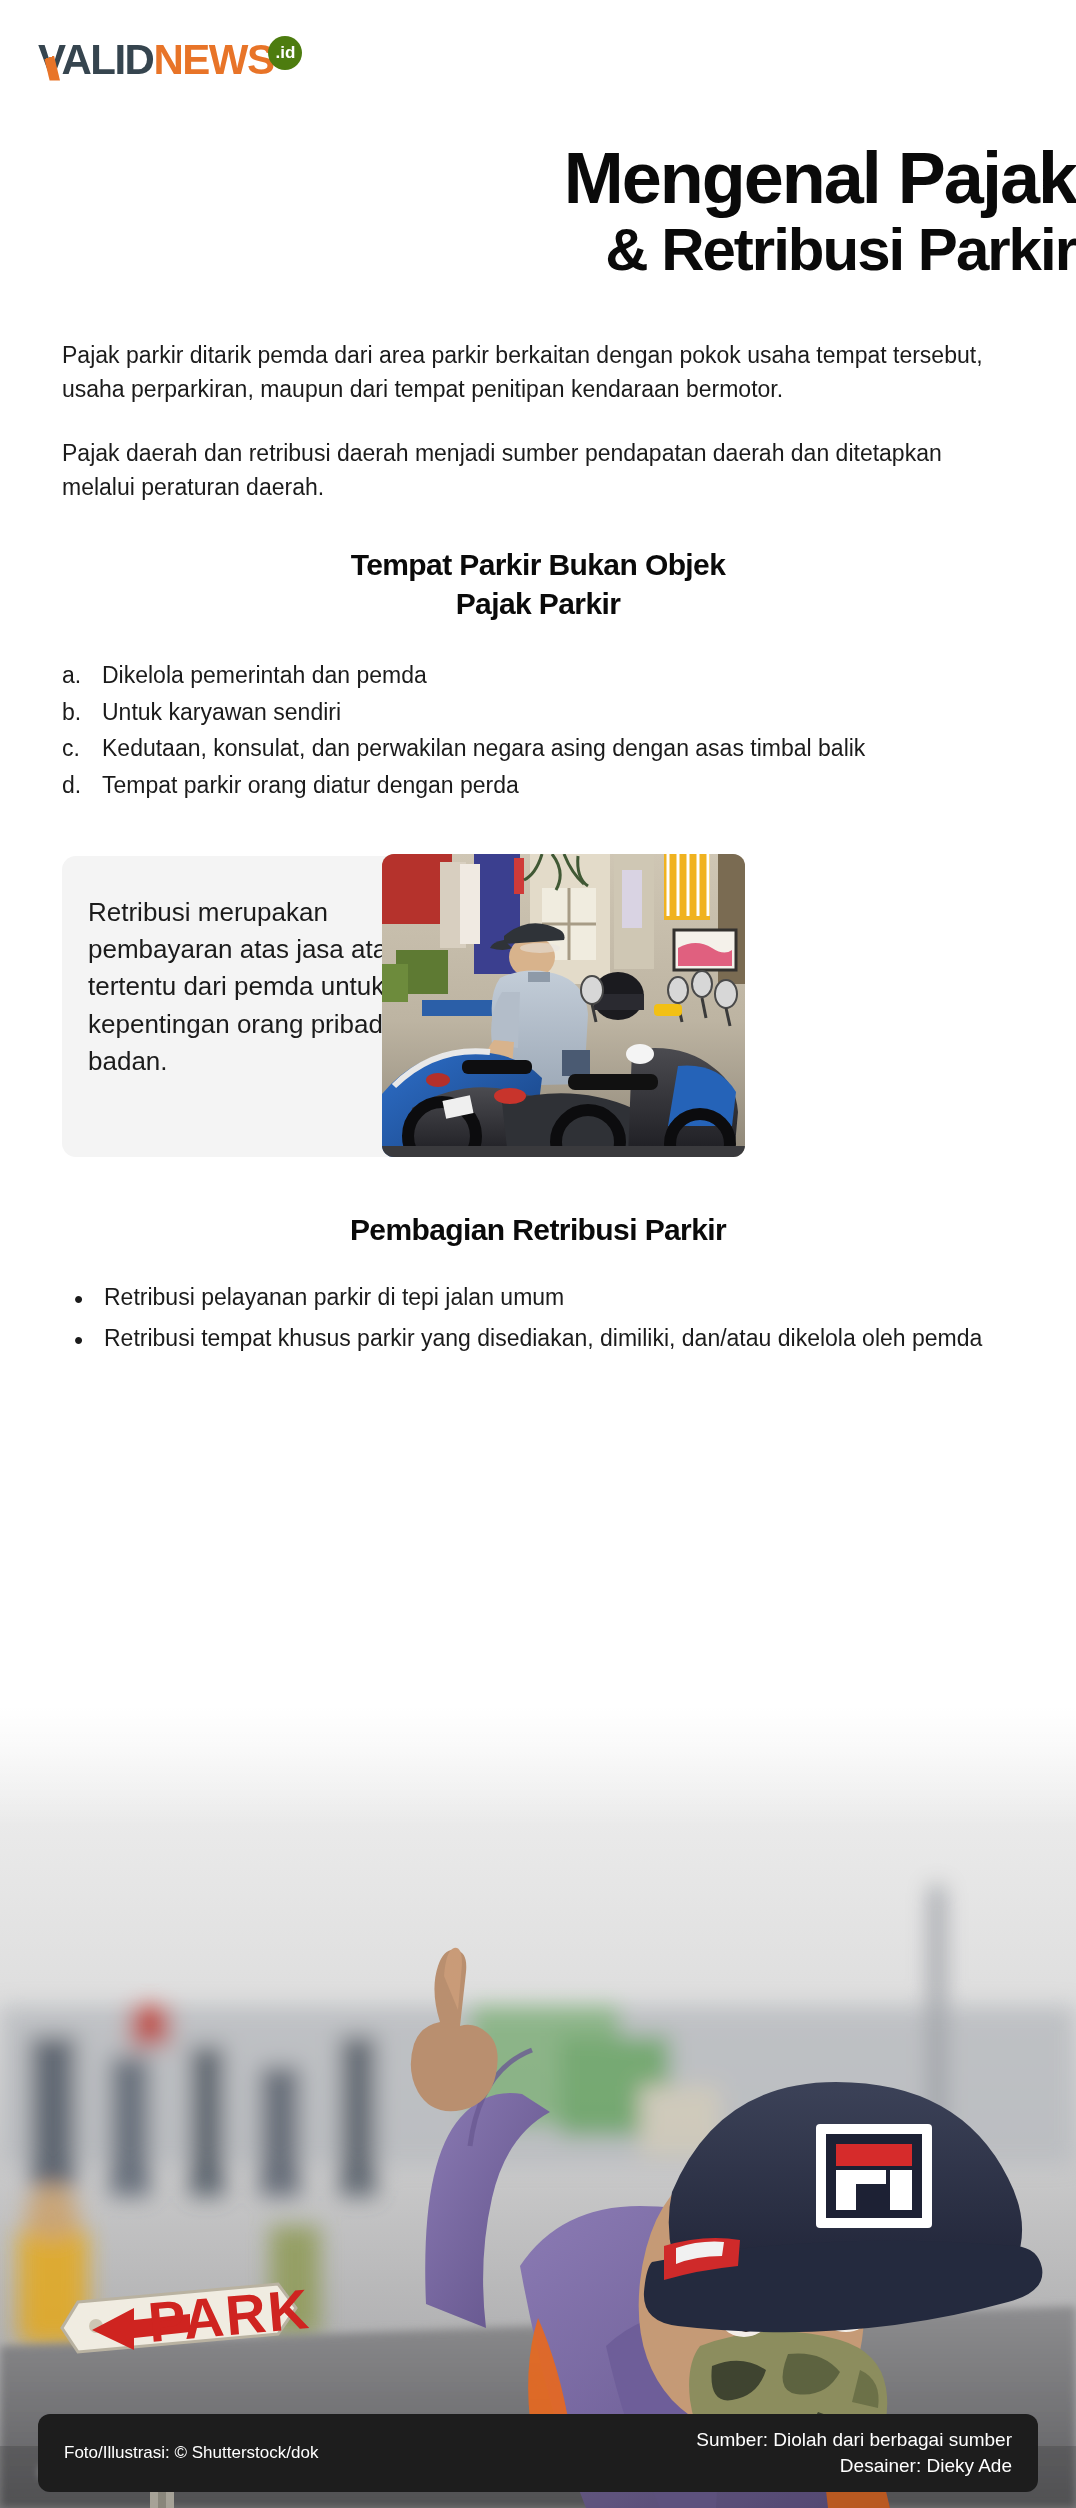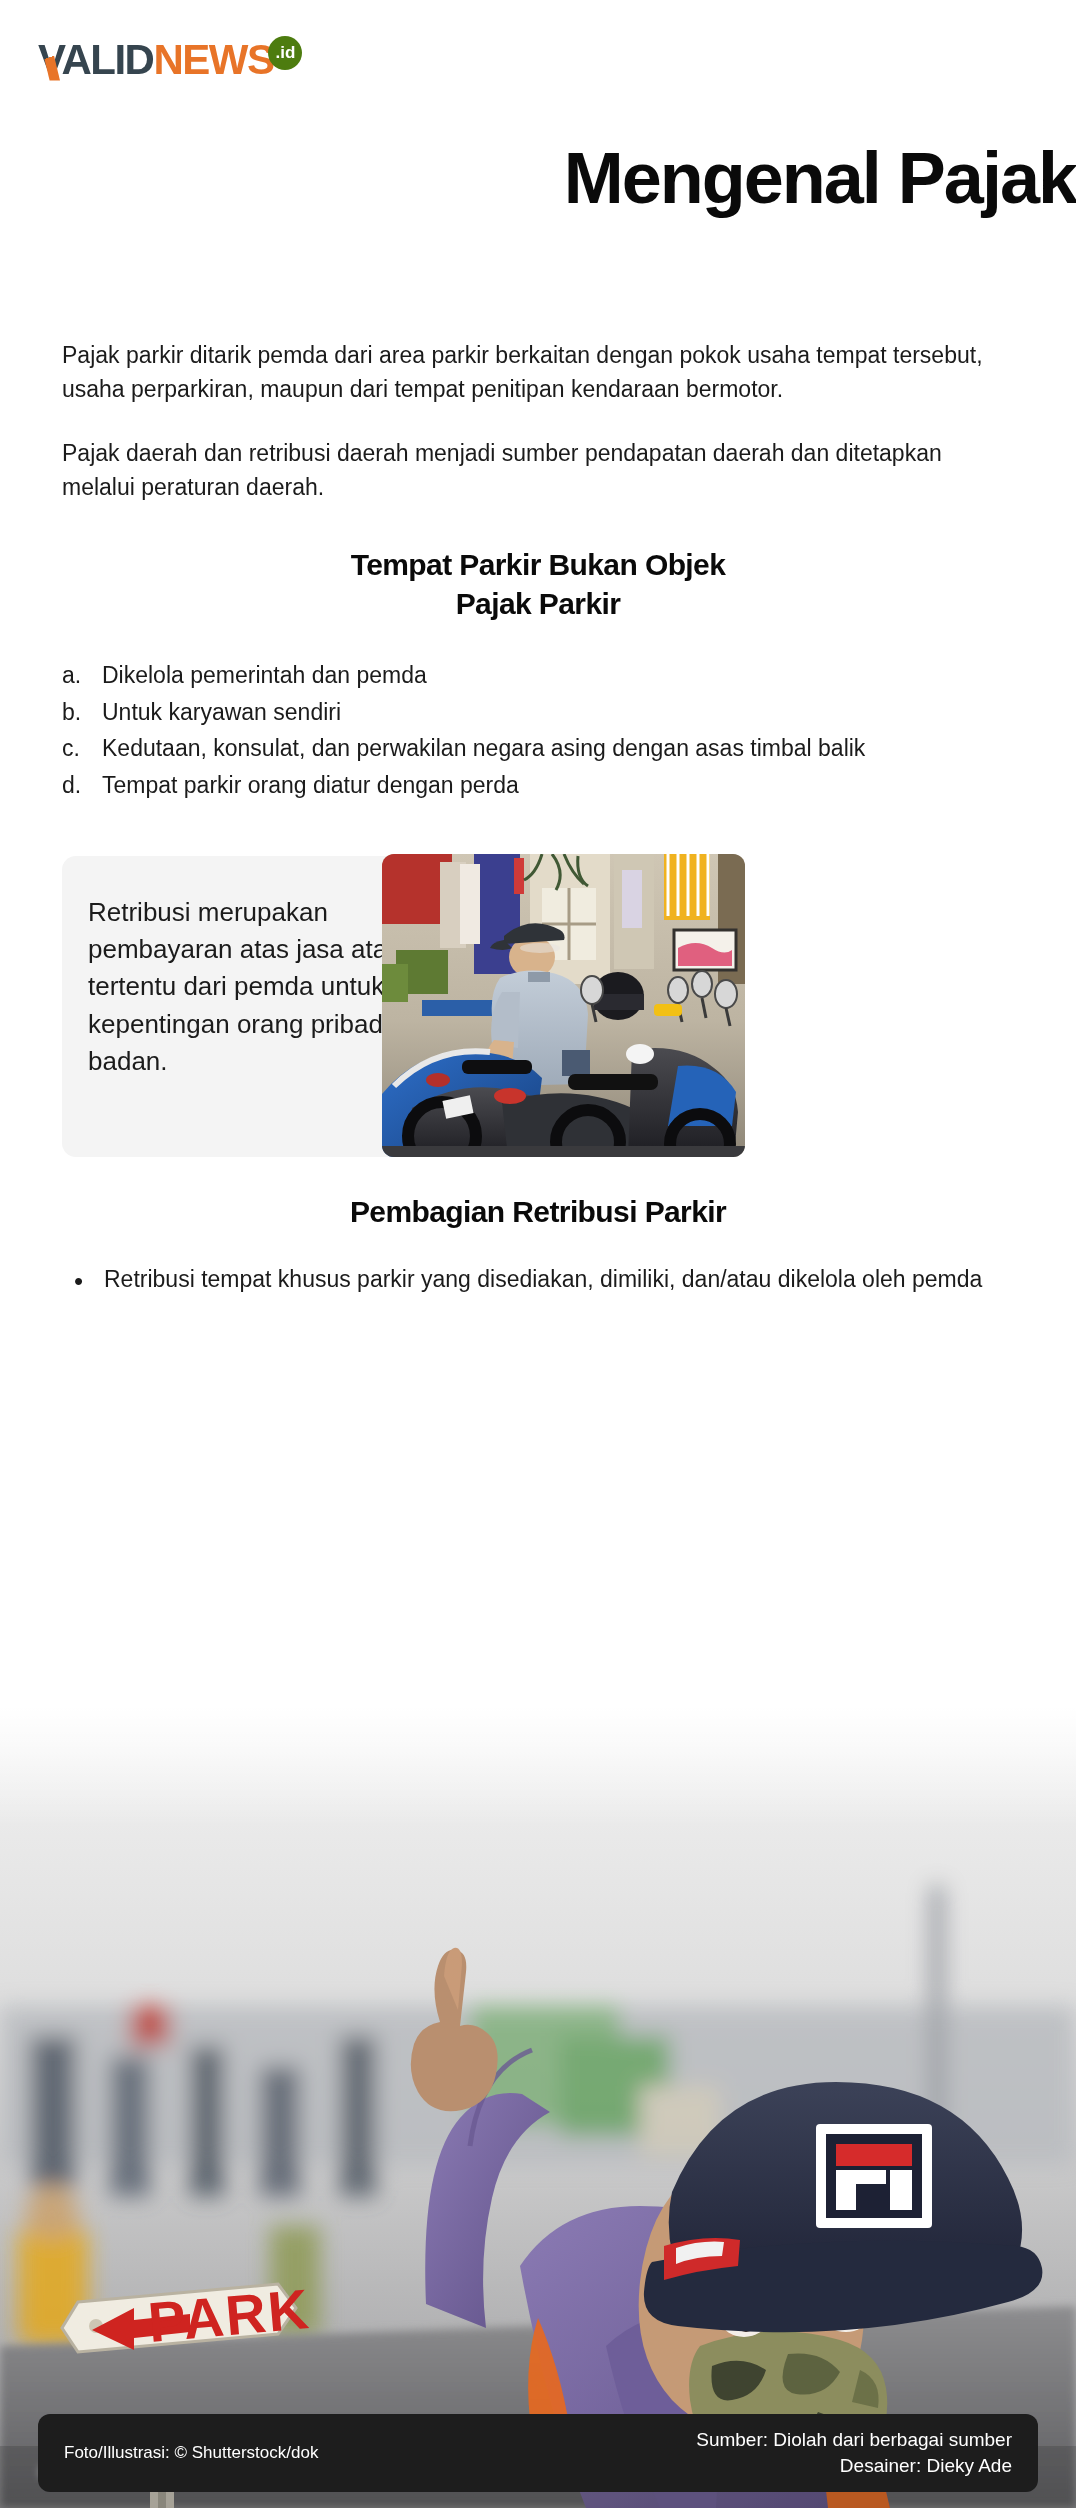--- a/index.html
+++ b/index.html
@@ -123,20 +123,21 @@
         <span class="logo-vslash"></span>
         <span>VALID</span>
       </span>
         <span class="logo-news">NEWS</span>
       <span class="logo-id">.id</span>
     </div>
   </div>
 
   <h1 class="headline">
     <span class="l1">Mengenal Pajak</span>
+    <span class="l2">&amp; Retribusi Parkir</span>
   </h1>
 
   <div class="content">
 
     <p class="body">Pajak parkir ditarik pemda dari area parkir berkaitan dengan pokok usaha tempat tersebut, usaha perparkiran, maupun dari tempat penitipan kendaraan bermotor.</p>
     <p class="body">Pajak daerah dan retribusi daerah menjadi sumber pendapatan daerah dan ditetapkan melalui peraturan daerah.</p>
 
     <h2 class="section" style="margin-top:42px;">
       <span>Tempat Parkir Bukan Objek</span><br>
       <span>Pajak Parkir</span>
@@ -277,23 +278,27 @@
           <ellipse cx="258" cy="200" rx="14" ry="10" fill="#f4f4f4"></ellipse>
 
           <rect x="62" y="244" width="28" height="18" fill="#efefef" transform="rotate(-12 76 253)"></rect>
 
           <rect x="0" y="292" width="363" height="11" fill="#3a3a3d"></rect>
         </svg>
       </div>
 
     </div>
 
-    <h2 class="section" style="margin-top:36px;">Pembagian Retribusi Parkir</h2>
+    <h2 class="section" style="margin-top:54px;">Pembagian Retribusi Parkir</h2>
 
     <ul class="blist" style="margin-top:32px;">
+      <li>
+        <span class="dot"></span>
+        <span class="txt">Retribusi pelayanan parkir di tepi jalan umum</span>
+      </li>
       <li>
         <span class="dot"></span>
         <span class="txt">Retribusi tempat khusus parkir yang disediakan, dimiliki, dan/atau dikelola oleh pemda</span>
       </li>
     </ul>
 
   </div>
 
   <div class="hero" role="img">
     <div class="hero-fade"></div>

